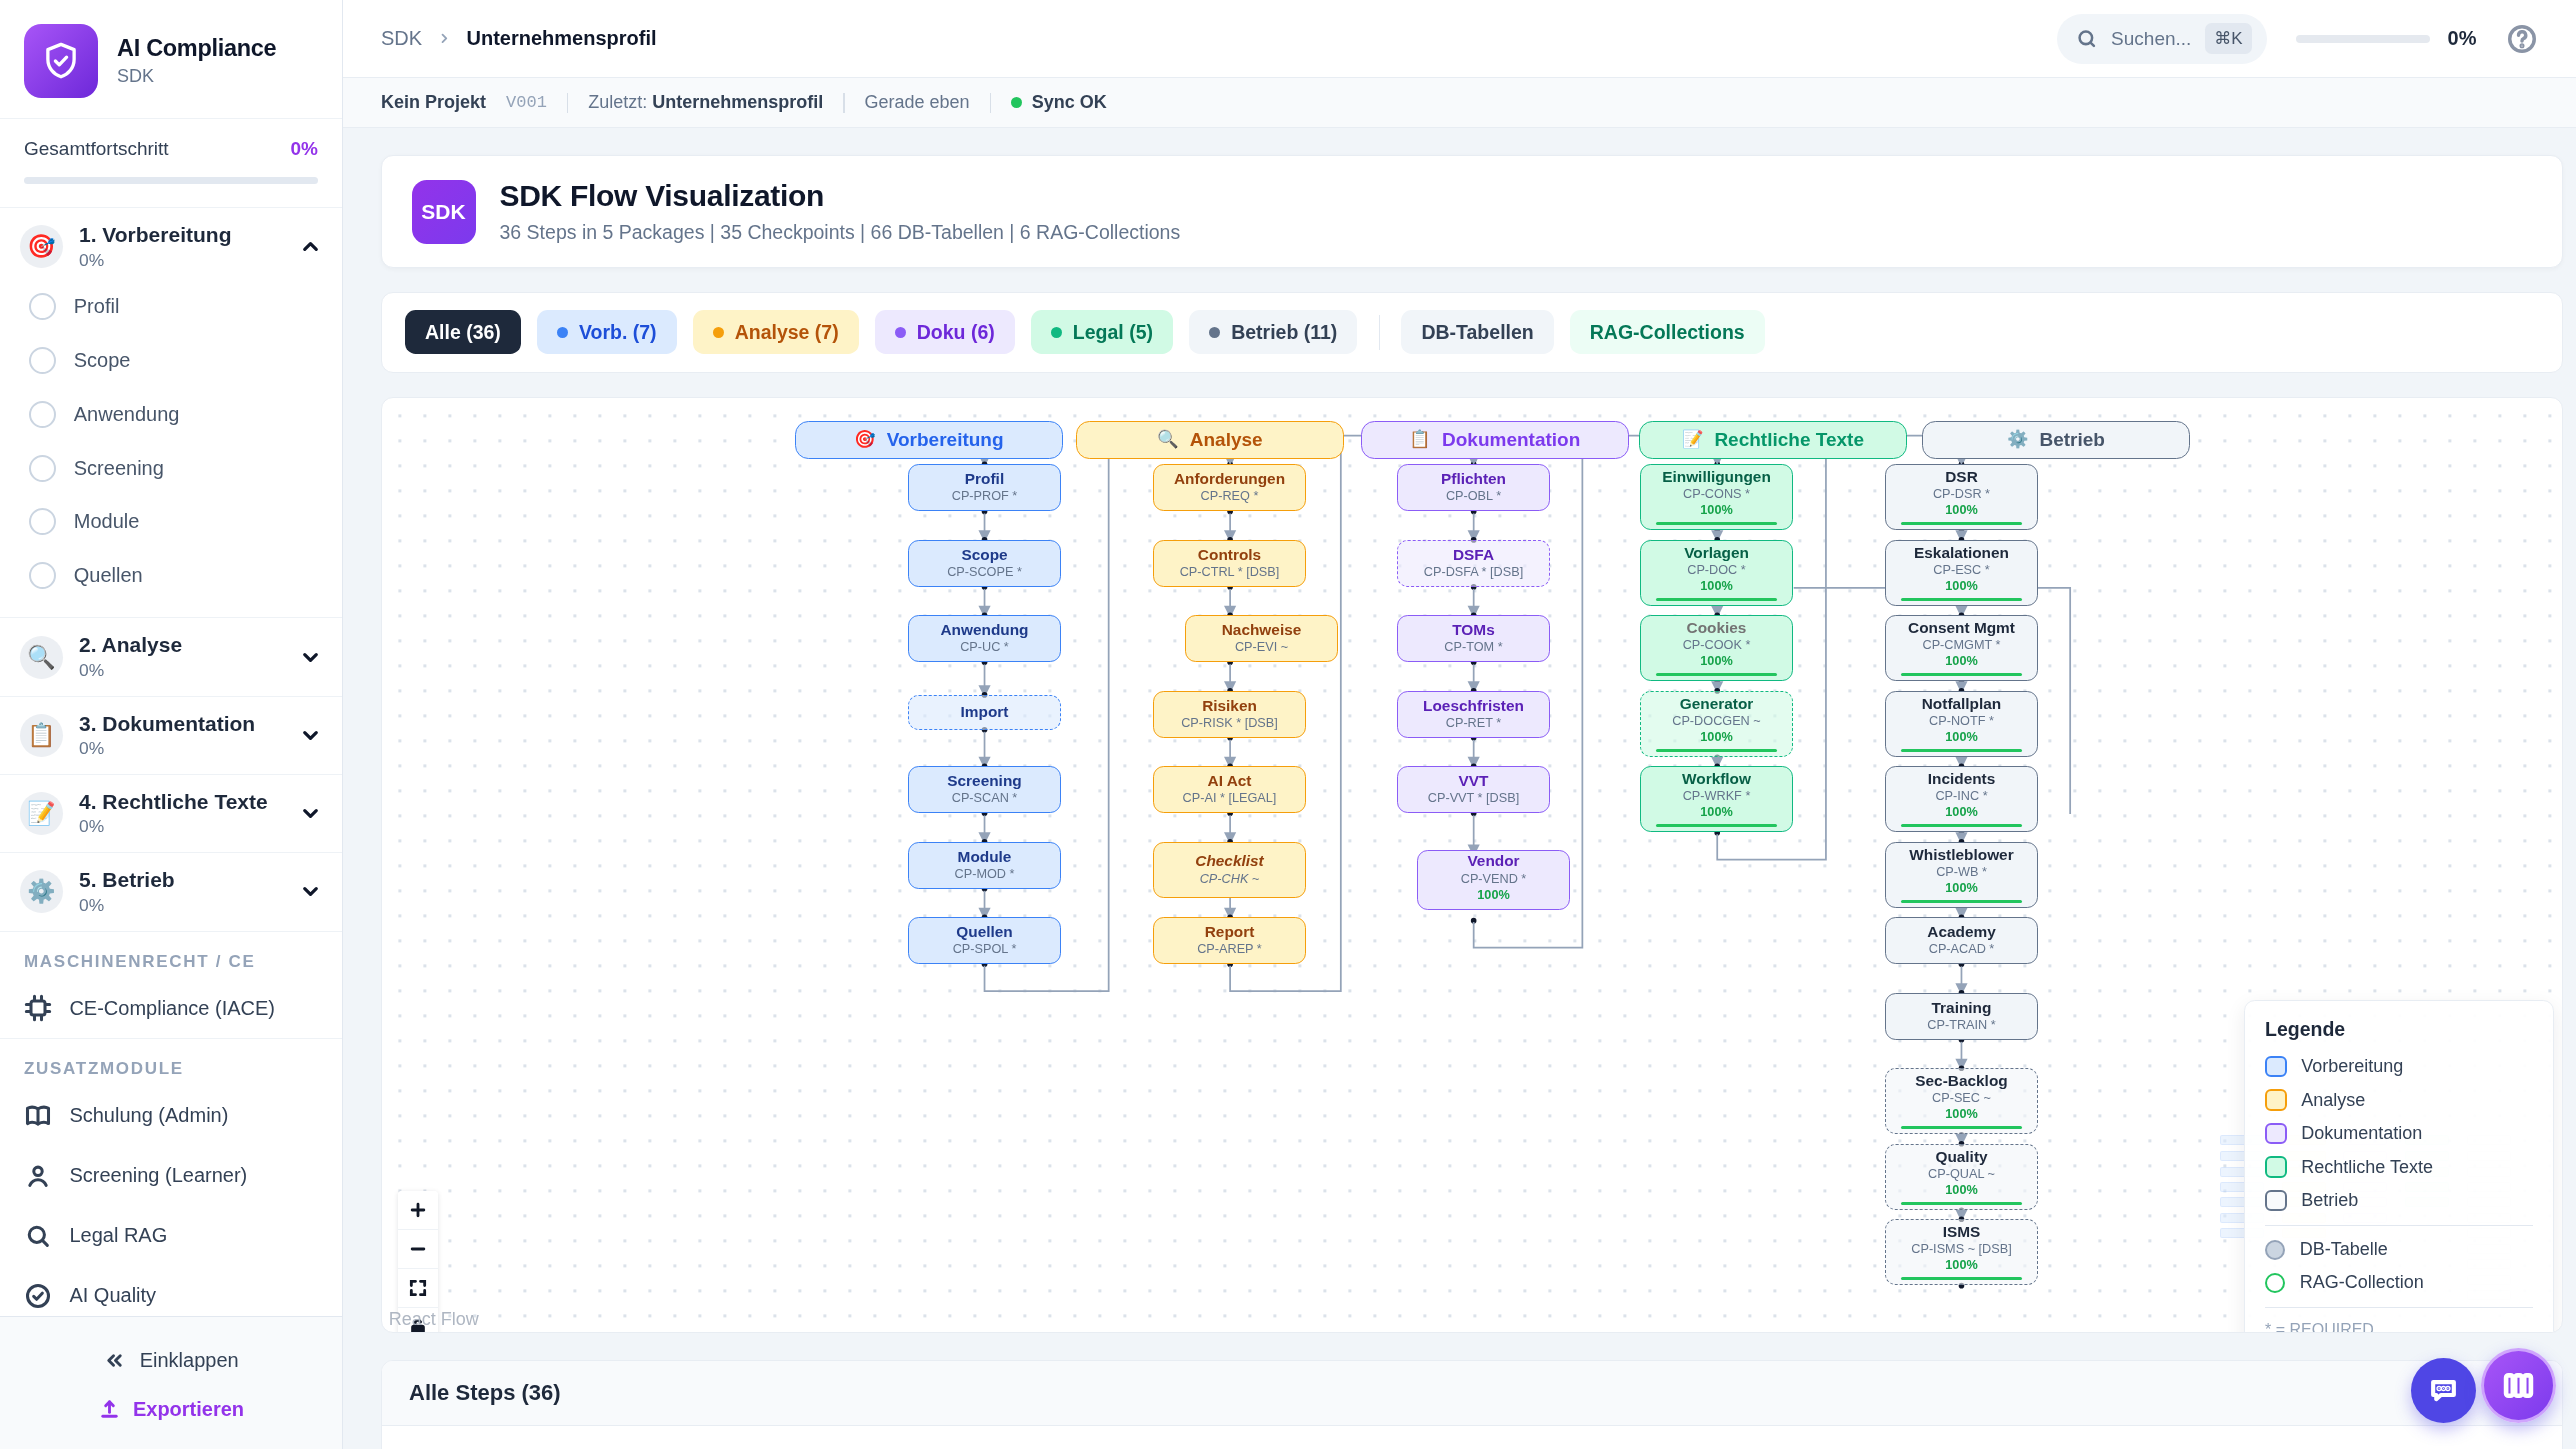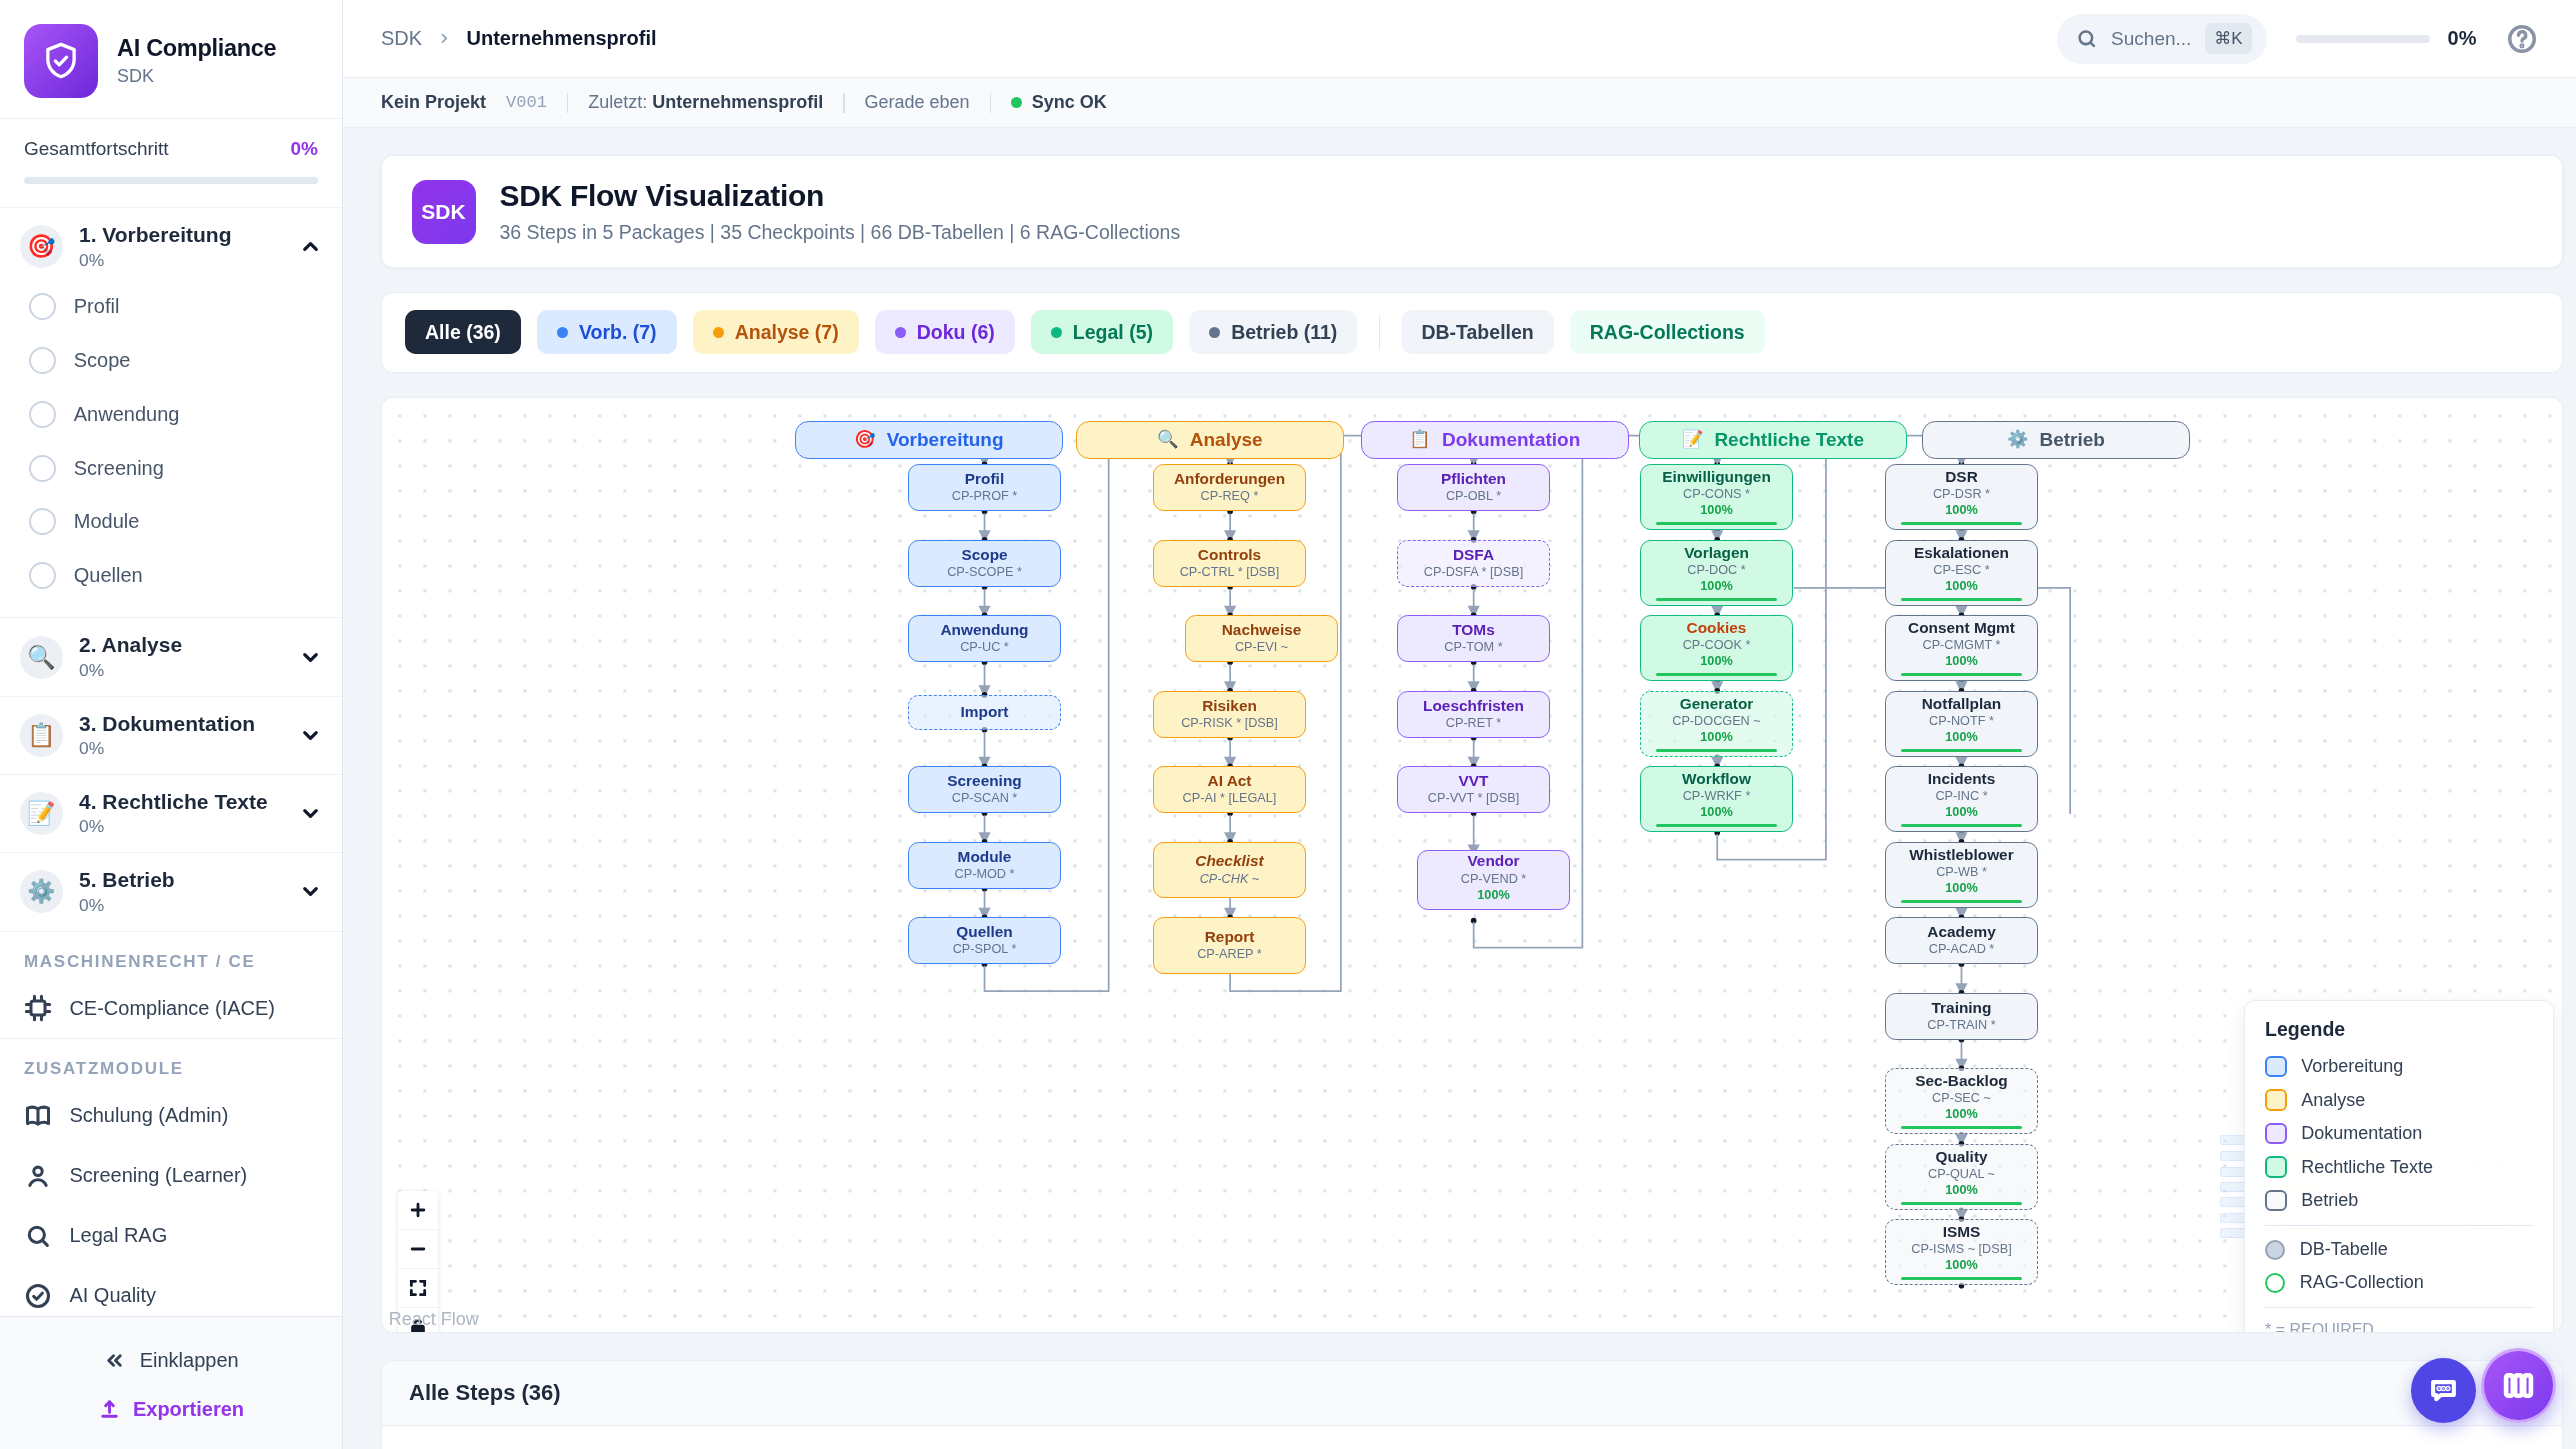--- a/index.html
+++ b/index.html
@@ -560,21 +560,21 @@
             <span class="n-code">CP-RISK * [DSB]</span>
           </div>
           <div class="flow-node" style="left: 771px; top: 368px; height: 47px; background: rgb(254, 243, 199); border-color: rgb(245, 158, 11);">
             <span class="n-title" style="color:#92400e">AI Act</span>
             <span class="n-code">CP-AI * [LEGAL]</span>
           </div>
           <div class="flow-node" style="left: 771px; top: 444px; height: 56px; background: rgb(254, 243, 199); border-color: rgb(245, 158, 11); font-style: italic;">
             <span class="n-title" style="color:#92400e">Checklist</span>
             <span class="n-code">CP-CHK ~</span>
           </div>
-          <div class="flow-node" style="left: 771px; top: 519px; height: 57px; background: rgb(254, 243, 199); border-color: rgb(245, 158, 11);">
+          <div class="flow-node" style="left: 771px; top: 519px; height: 47px; background: rgb(254, 243, 199); border-color: rgb(245, 158, 11);">
             <span class="n-title" style="color:#92400e">Report</span>
             <span class="n-code">CP-AREP *</span>
           </div>
           <div class="col-header" style="left: 979px; top: 23px; width: 268px; background: rgb(237, 233, 254); border-color: rgb(139, 92, 246); color: rgb(124, 58, 237);">
             <span class="hdr-emoji">📋</span>
             <span>Dokumentation</span>
           </div>
           <div class="flow-node" style="left: 1015px; top: 66px; height: 47px; background: rgb(237, 233, 254); border-color: rgb(139, 92, 246);">
             <span class="n-title" style="color:#5b21b6">Pflichten</span>
             <span class="n-code">CP-OBL *</span>
@@ -611,21 +611,21 @@
             <span class="n-pct">100%</span>
             <span class="n-bar"></span>
           </div>
           <div class="flow-node" style="left: 1258px; top: 142px; height: 66px; background: rgb(209, 250, 229); border-color: rgb(16, 185, 129);">
             <span class="n-title" style="color:#065f46">Vorlagen</span>
             <span class="n-code">CP-DOC *</span>
             <span class="n-pct">100%</span>
             <span class="n-bar"></span>
           </div>
           <div class="flow-node" style="left: 1258px; top: 217px; height: 66px; background: rgb(209, 250, 229); border-color: rgb(16, 185, 129);">
-            <span class="n-title" style="color:#c2410c">Cookies</span>
+            <span class="n-title" style="color:#737373">Cookies</span>
             <span class="n-code">CP-COOK *</span>
             <span class="n-pct">100%</span>
             <span class="n-bar"></span>
           </div>
           <div class="flow-node dashed" style="left: 1258px; top: 293px; height: 66px; background: rgba(209, 250, 229, 0.6); border-color: rgb(16, 185, 129);">
             <span class="n-title" style="color:#065f46">Generator</span>
             <span class="n-code">CP-DOCGEN ~</span>
             <span class="n-pct">100%</span>
             <span class="n-bar"></span>
           </div>

